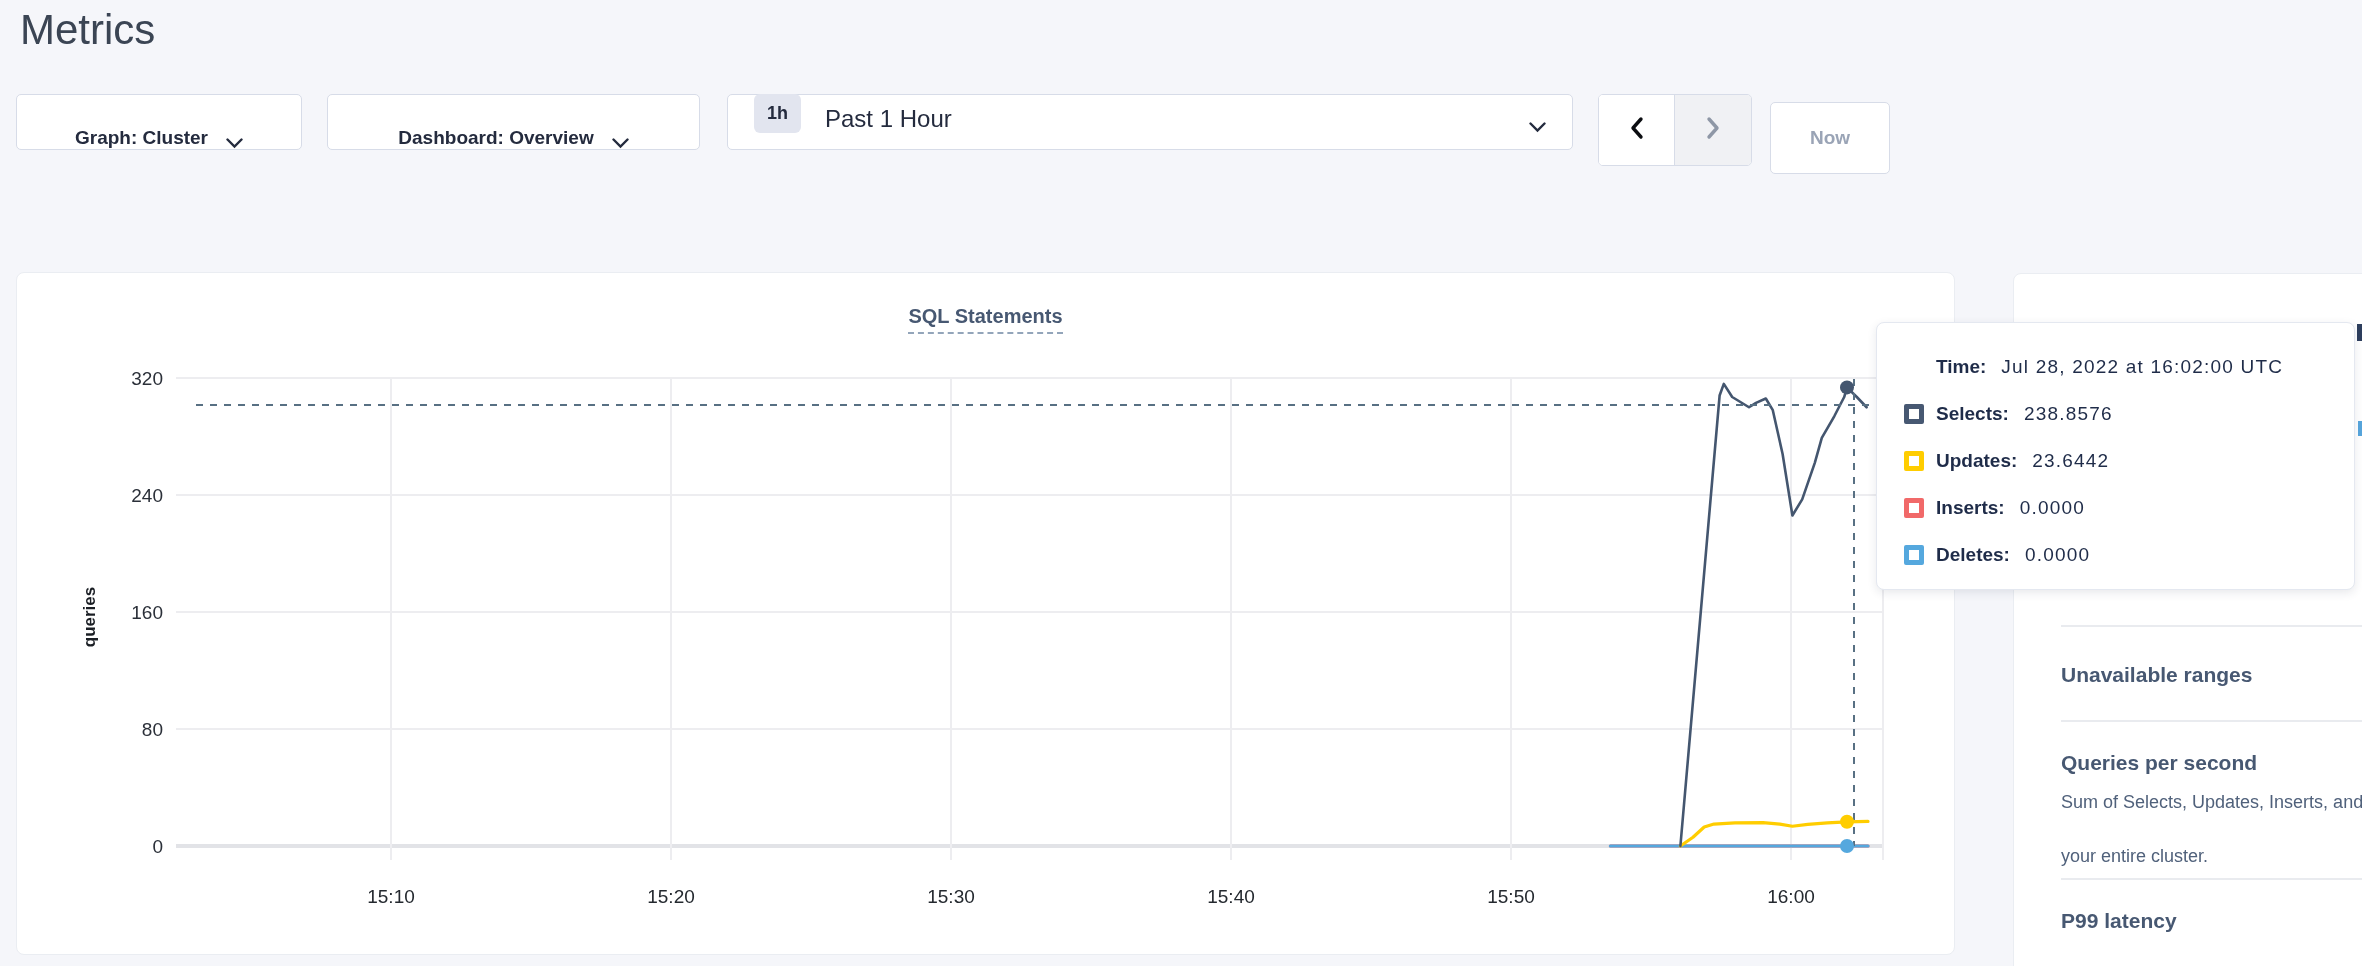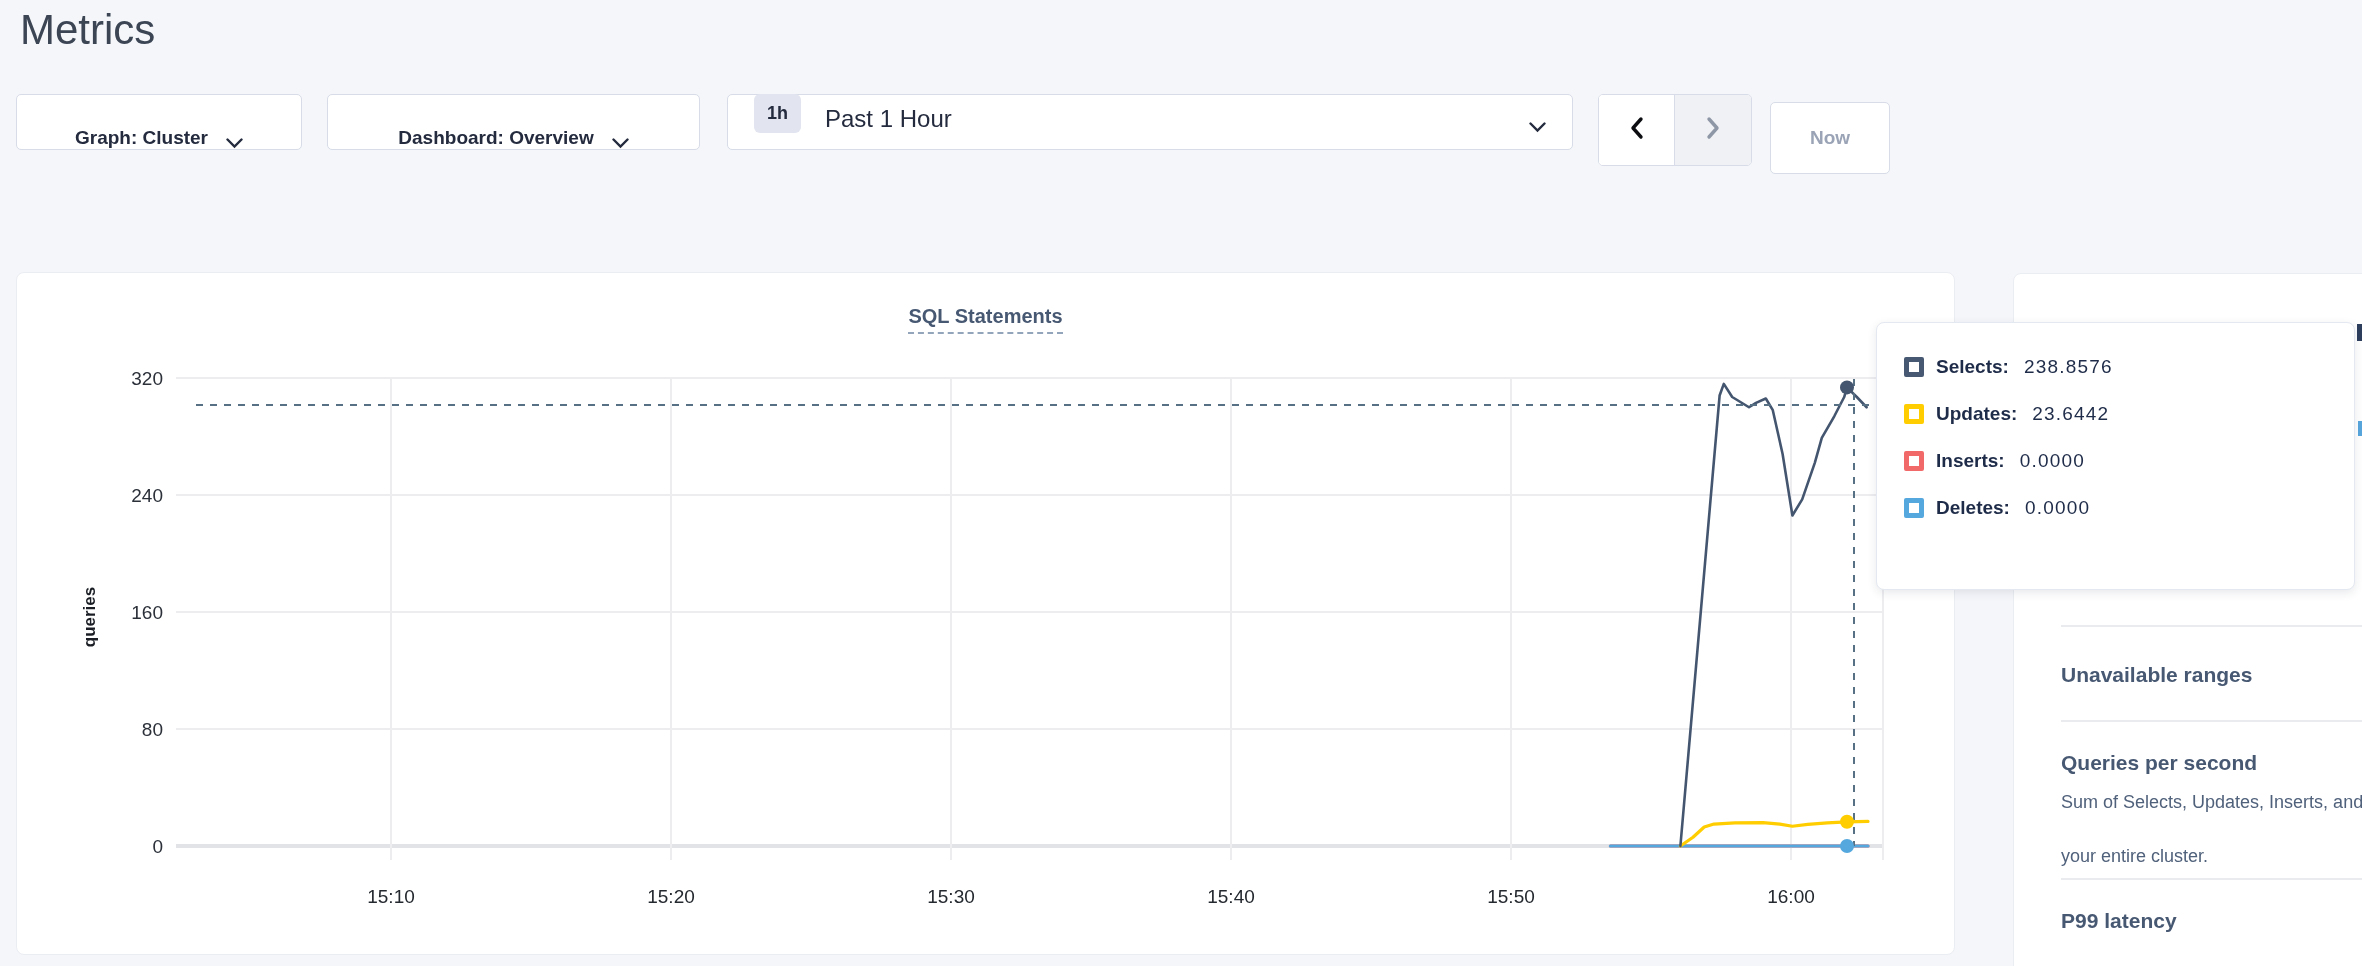--- a/index.html
+++ b/index.html
@@ -190,20 +190,25 @@
   <div class="sp-heading" style="top:477px;">Queries per second</div>
   <div class="sp-desc" style="top:518px;">Sum of Selects, Updates, Inserts, and Deletes across</div>
   <div class="sp-desc" style="top:556px;margin-top:16px;">your entire cluster.</div>
 
   <div class="sp-divider" style="top:604px;"></div>
   <div class="sp-heading" style="top:635px;">P99 latency</div>
 </div>
 
 <div class="tooltip">
   <div class="tt-row">
+    <span class="tt-swatch-cell"></span>
+    <span class="tt-label">Time:</span>
+    <span class="tt-value">Jul 28, 2022 at 16:02:00 UTC</span>
+  </div>
+  <div class="tt-row">
     <span class="tt-swatch-cell">
         <span class="tt-swatch" style="border-color: rgb(71, 88, 114);"></span>
       </span>
     <span class="tt-label">Selects:</span>
     <span class="tt-value">238.8576</span>
   </div>
   <div class="tt-row">
     <span class="tt-swatch-cell">
         <span class="tt-swatch" style="border-color: rgb(255, 205, 0);"></span>
       </span>

